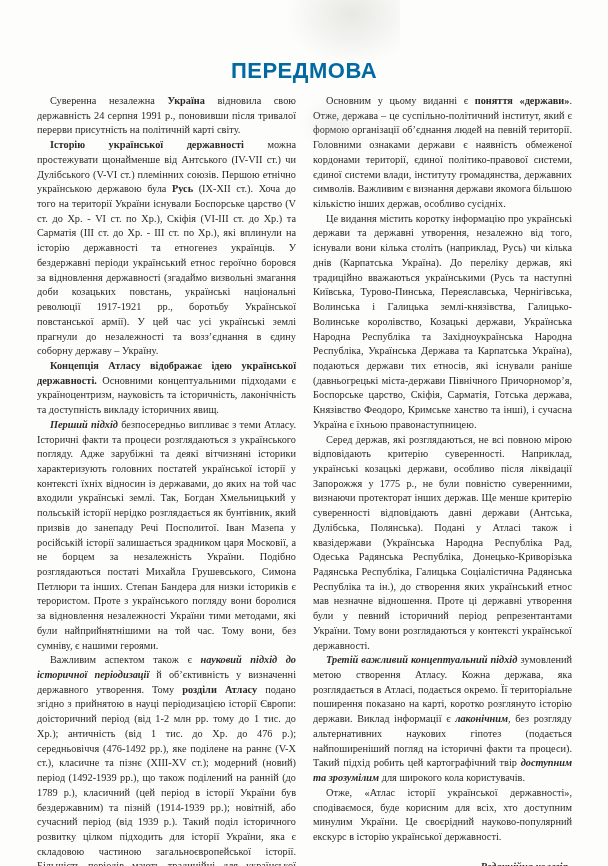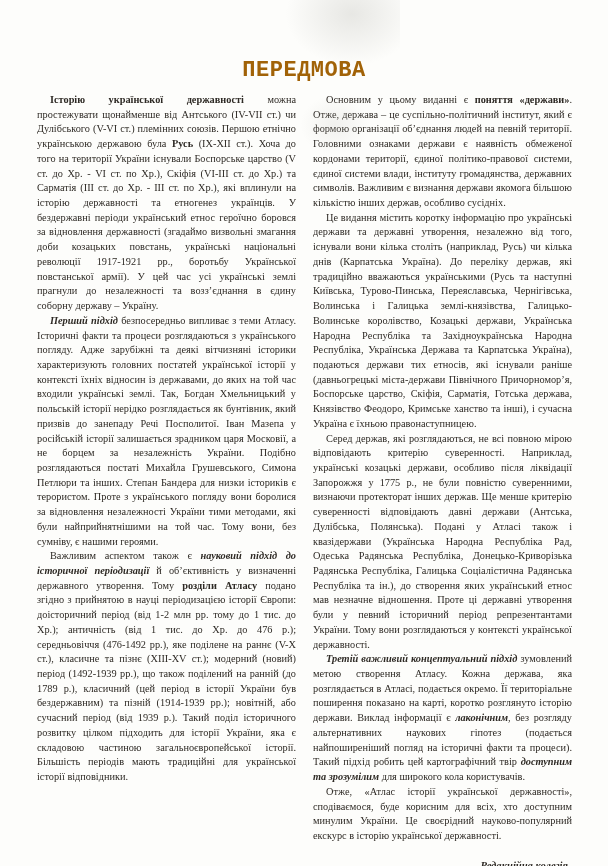--- a/index.html
+++ b/index.html
@@ -22,25 +22,25 @@
   }
   .scan-smudge2 {
     position: absolute; top: 95px; left: 300px; width: 70px; height: 60px;
     background: radial-gradient(ellipse at center, rgba(185,185,178,0.18), rgba(185,185,178,0) 70%);
     pointer-events: none;
   }
   h1.title {
     margin: 0;
     padding-top: 58px;
     text-align: center;
-    font-family: Liberation Mono, monospace;
+    font-family: Liberation Sans, sans-serif;
     font-weight: bold;
     font-size: 22px;
     letter-spacing: 0.5px;
-    color: #a16207;
+    color: #0369a1;
   }
   .columns {
     display: flex;
     gap: 17px;
     padding: 10px 36px 0 37px;
     text-align: justify;
     font-size: 10.3px;
     line-height: 1.43;
   }
   .col { flex: 1 1 0; }
@@ -63,21 +63,23 @@
 <body>
 
 <div class="page">
   <div class="scan-smudge"></div>
   <div class="scan-smudge2"></div>
 
   <h1 class="title">ПЕРЕДМОВА</h1>
 
   <div class="columns">
     <div class="col">
+      <p><span>Суверенна незалежна </span><span style="font-weight: bold;">Україна</span><span> відновила свою державність 24 серпня 1991 р., поновивши після тривалої перерви присутність на політичній карті світу.</span></p>
       <p><span style="font-weight: bold;">Історію української державності</span><span> можна простежувати щонайменше від Антського (IV-VII ст.) чи Дулібського (V-VI ст.) племінних союзів. Першою етнічно українською державою була </span><span style="font-weight: bold;">Русь</span><span> (IX-XII ст.). Хоча до того на території України існували Боспорське царство (V ст. до Хр. - VI ст. по Хр.), Скіфія (VI-III ст. до Хр.) та Сарматія (III ст. до Хр. - III ст. по Хр.), які вплинули на історію державності та етногенез українців. У бездержавні періоди український етнос героїчно боровся за відновлення державності (згадаймо визвольні змагання доби козацьких повстань, українські національні революції 1917-1921 рр., боротьбу Української повстанської армії). У цей час усі українські землі прагнули до незалежності та возз’єднання в єдину соборну державу – Україну.</span></p>
+      <p><span style="font-weight: bold;">Концепція Атласу відображає ідею української державності.</span><span> Основними концептуальними підходами є україноцентризм, науковість та історичність, лаконічність та доступність викладу історичних явищ.</span></p>
       <p><span style="font-weight: bold; font-style: italic;">Перший підхід</span><span> безпосередньо випливає з теми Атласу. Історичні факти та процеси розглядаються з українського погляду. Адже зарубіжні та деякі вітчизняні історики характеризують головних постатей української історії у контексті їхніх відносин із державами, до яких на той час входили українські землі. Так, Богдан Хмельницький у польській історії нерідко розглядається як бунтівник, який призвів до занепаду Речі Посполитої. Іван Мазепа у російській історії залишається зрадником царя Московії, а не борцем за незалежність України. Подібно розглядаються постаті Михайла Грушевського, Симона Петлюри та інших. Степан Бандера для низки істориків є терористом. Проте з українського погляду вони боролися за відновлення незалежності України тими методами, які були найприйнятнішими на той час. Тому вони, без сумніву, є нашими героями.</span></p>
       <p><span>Важливим аспектом також є </span><span style="font-weight: bold; font-style: italic;">науковий підхід до історичної періодизації</span><span> й об’єктивність у визначенні державного утворення. Тому </span><span style="font-weight: bold;">розділи Атласу</span><span> подано згідно з прийнятою в науці періодизацією історії Європи: доісторичний період (від 1-2 млн рр. тому до 1 тис. до Хр.); античність (від 1 тис. до Хр. до 476 р.); середньовіччя (476-1492 рр.), яке поділене на раннє (V-X ст.), класичне та пізнє (XIII-XV ст.); модерний (новий) період (1492-1939 рр.), що також поділений на ранній (до 1789 р.), класичний (цей період в історії України був бездержавним) та пізній (1914-1939 рр.); новітній, або сучасний період (від 1939 р.). Такий поділ історичного розвитку цілком підходить для історії України, яка є складовою частиною загальноєвропейської історії. Більшість періодів мають традиційні для української історії відповідники.</span></p>
     </div>
     <div class="col">
       <p><span>Основним у цьому виданні є </span><span style="font-weight: bold;">поняття «держави»</span><span>. Отже, держава – це суспільно-політичний інститут, який є формою організації об’єднання людей на певній території. Головними ознаками держави є наявність обмеженої кордонами території, єдиної політико-правової системи, єдиної системи влади, інституту громадянства, державних символів. Важливим є визнання держави якомога більшою кількістю інших держав, особливо сусідніх.</span></p>
       <p><span>Це видання містить коротку інформацію про українські держави та державні утворення, незалежно від того, існували вони кілька століть (наприклад, Русь) чи кілька днів (Карпатська Україна). До переліку держав, які традиційно вважаються українськими (Русь та наступні Київська, Турово-Пинська, Переяславська, Чернігівська, Волинська і Галицька землі-князівства, Галицько-Волинське королівство, Козацькі держави, Українська Народна Республіка та Західноукраїнська Народна Республіка, Українська Держава та Карпатська Україна), подаються держави тих етносів, які існували раніше (давньогрецькі міста-держави Північного Причорномор’я, Боспорське царство, Скіфія, Сарматія, Готська держава, Князівство Феодоро, Кримське ханство та інші), і сучасна Україна є їхньою правонаступницею.</span></p>
       <p><span>Серед держав, які розглядаються, не всі повною мірою відповідають критерію суверенності. Наприклад, українські козацькі держави, особливо після ліквідації Запорожжя у 1775 р., не були повністю суверенними, визнаючи протекторат інших держав. Ще менше критерію суверенності відповідають давні держави (Антська, Дулібська, Полянська). Подані у Атласі також і квазідержави (Українська Народна Республіка Рад, Одеська Радянська Республіка, Донецько-Криворізька Радянська Республіка, Галицька Соціалістична Радянська Республіка та ін.), до створення яких український етнос мав незначне відношення. Проте ці державні утворення були у певний історичний період репрезентантами України. Тому вони розглядаються у контексті української державності.</span></p>
       <p><span style="font-weight: bold; font-style: italic;">Третій важливий концептуальний підхід</span><span> зумовлений метою створення Атласу. Кожна держава, яка розглядається в Атласі, подається окремо. Її територіальне поширення показано на карті, коротко розглянуто історію держави. Виклад інформації є </span><span style="font-weight: bold; font-style: italic;">лаконічним</span><span>, без розгляду альтернативних наукових гіпотез (подається найпоширеніший погляд на історичні факти та процеси). Такий підхід робить цей картографічний твір </span><span style="font-weight: bold; font-style: italic;">доступним та зрозумілим</span><span> для широкого кола користувачів.</span></p>
       <p><span>Отже, «Атлас історії української державності», сподіваємося, буде корисним для всіх, хто доступним минулим України. Це своєрідний науково-популярний екскурс в історію української державності.</span></p>
       <p class="signature">Редакційна колегія</p>

